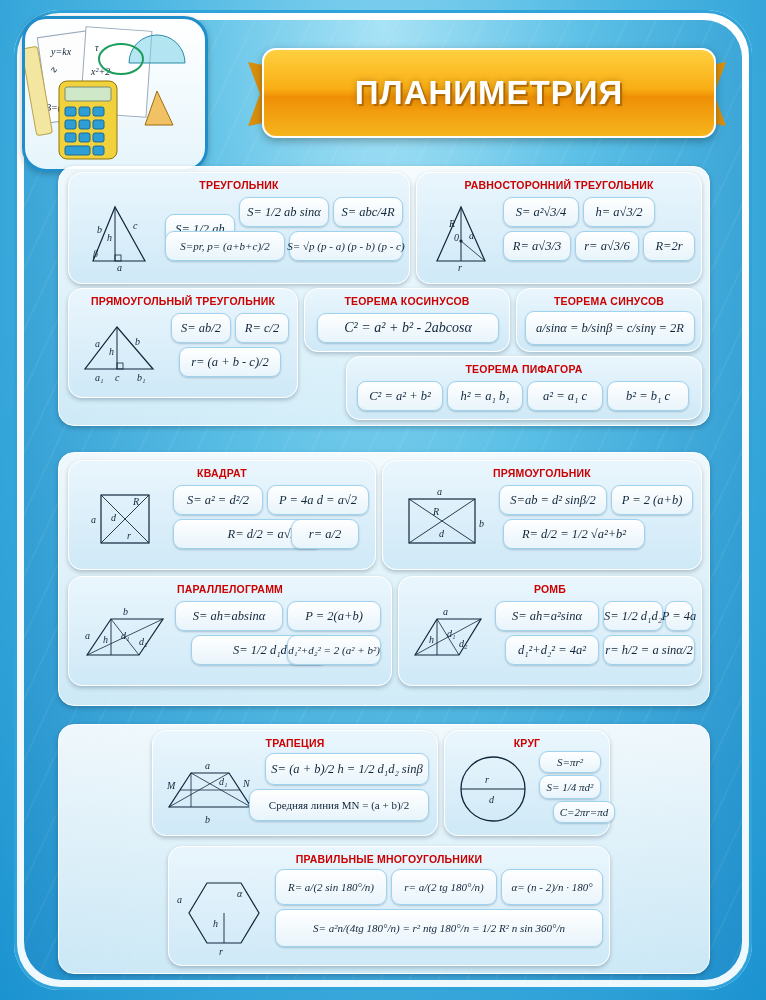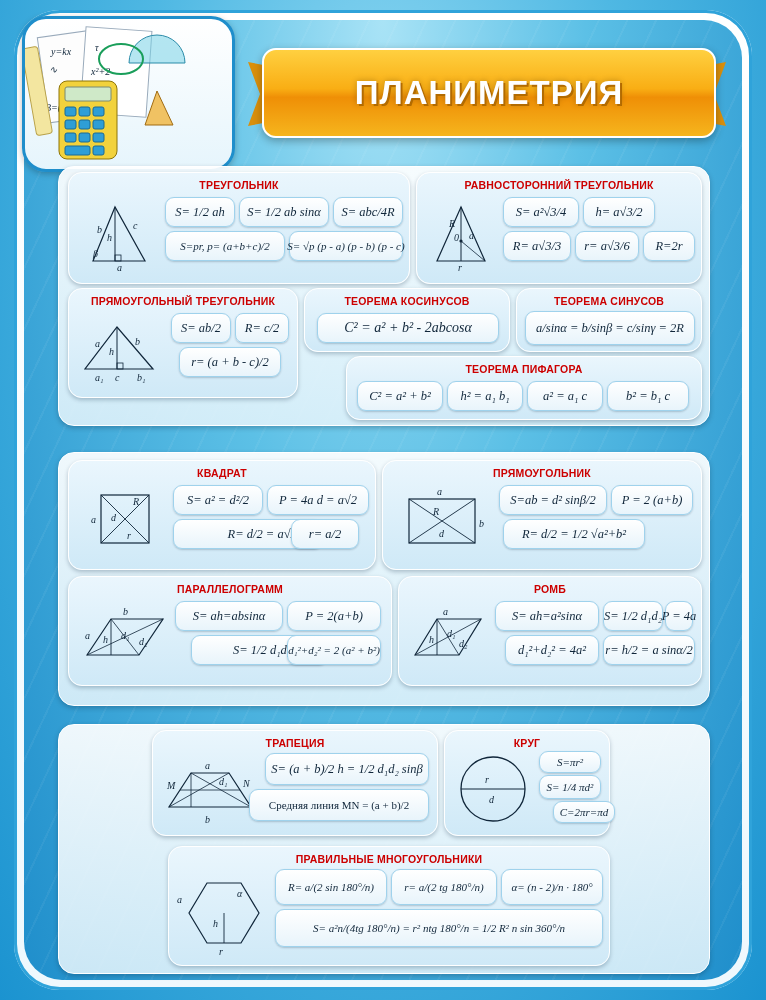--- a/index.html
+++ b/index.html
@@ -62,21 +62,20 @@
     font-family:"Liberation Sans",sans-serif;
   }
 
   
   .illus{
     position:absolute;left:22px;top:16px;width:180px;height:150px;
     background:linear-gradient(180deg,#ffffff,#e6f5fc);
     border:3px solid #1f8ecb;border-radius:24px;
     box-shadow:0 2px 6px rgba(0,0,0,.25);
     overflow:hidden;
-    padding-left:27px;
   }
   .illus svg{position:absolute;left:0;top:0;}
 
   
   .panel{
     position:absolute;border-radius:16px;
     background:linear-gradient(180deg, rgba(255,255,255,.92), rgba(226,243,251,.88));
     border:1px solid #ffffff;
     box-shadow:0 2px 5px rgba(0,20,40,.25);
   }
@@ -179,21 +178,21 @@
         <polygon points="14,66 66,66 36,12" fill="none" stroke="#10263a" stroke-width="1.2"></polygon>
         <line x1="36" y1="12" x2="36" y2="66" stroke="#10263a" stroke-width="1"></line>
         <rect x="36" y="60" width="6" height="6" fill="none" stroke="#10263a" stroke-width=".8"></rect>
         <text x="18" y="38" class="lbl">b</text>
         <text x="54" y="34" class="lbl">c</text>
         <text x="28" y="46" class="lbl">h</text>
         <text x="38" y="76" class="lbl">a</text>
         <text x="14" y="62" class="lbl" font-size="8">β</text>
       </svg>
     </div>
-    <div class="fbox" style="left:96px;top:24px;width:68px;height:28px;">S= 1/2 ah</div>
+    <div class="fbox" style="left:96px;top:41px;width:68px;height:28px;">S= 1/2 ah</div>
     <div class="fbox" style="left:170px;top:24px;width:88px;height:28px;">S= 1/2 ab sinα</div>
     <div class="fbox" style="left:264px;top:24px;width:68px;height:28px;">S= abc/4R</div>
     <div class="fbox small" style="left:96px;top:58px;width:118px;height:28px;">S=pr,  p= (a+b+c)/2</div>
     <div class="fbox small" style="left:220px;top:58px;width:112px;height:28px;">S= √p (p - a) (p - b) (p - c)</div>
   </div>
 
   <div class="block" style="left:416px;top:172px;width:284px;height:110px;">
     <div class="blk-title">РАВНОСТОРОННИЙ ТРЕУГОЛЬНИК</div>
     <div class="geo" style="left:8px;top:22px;">
       <svg width="72" height="80" viewBox="0 0 72 80">

